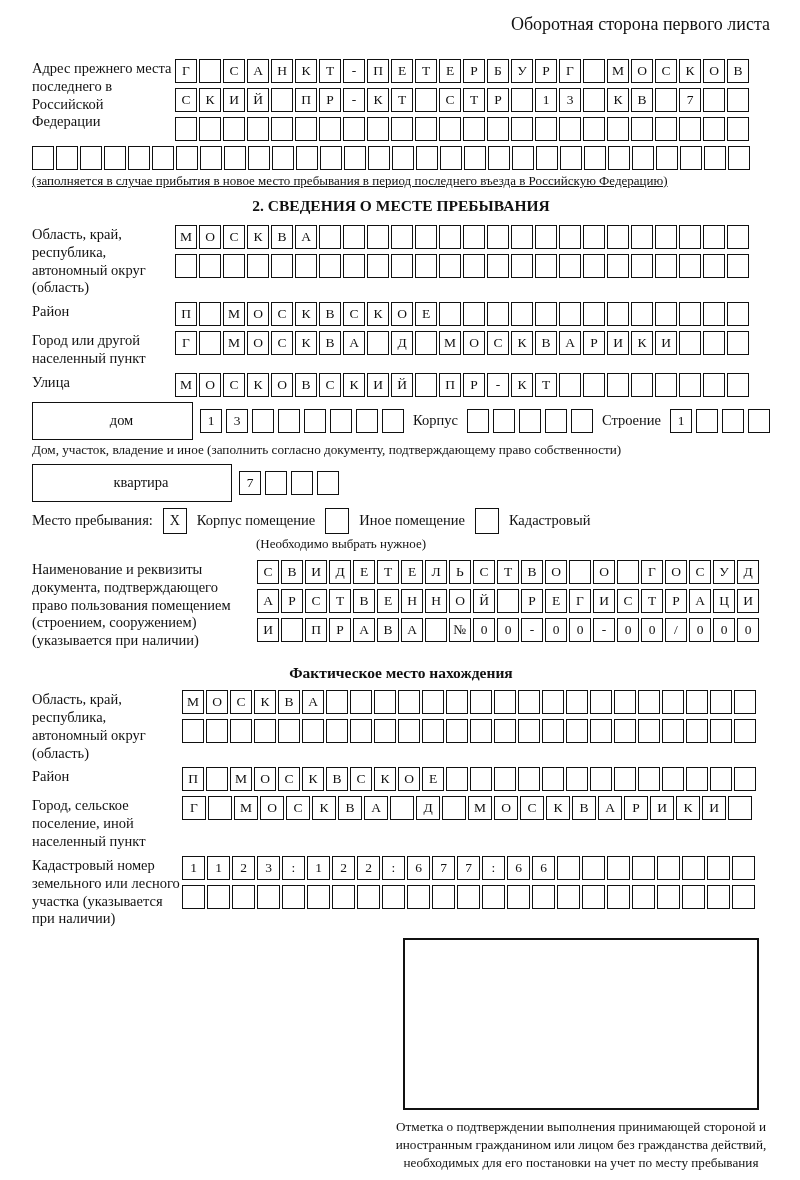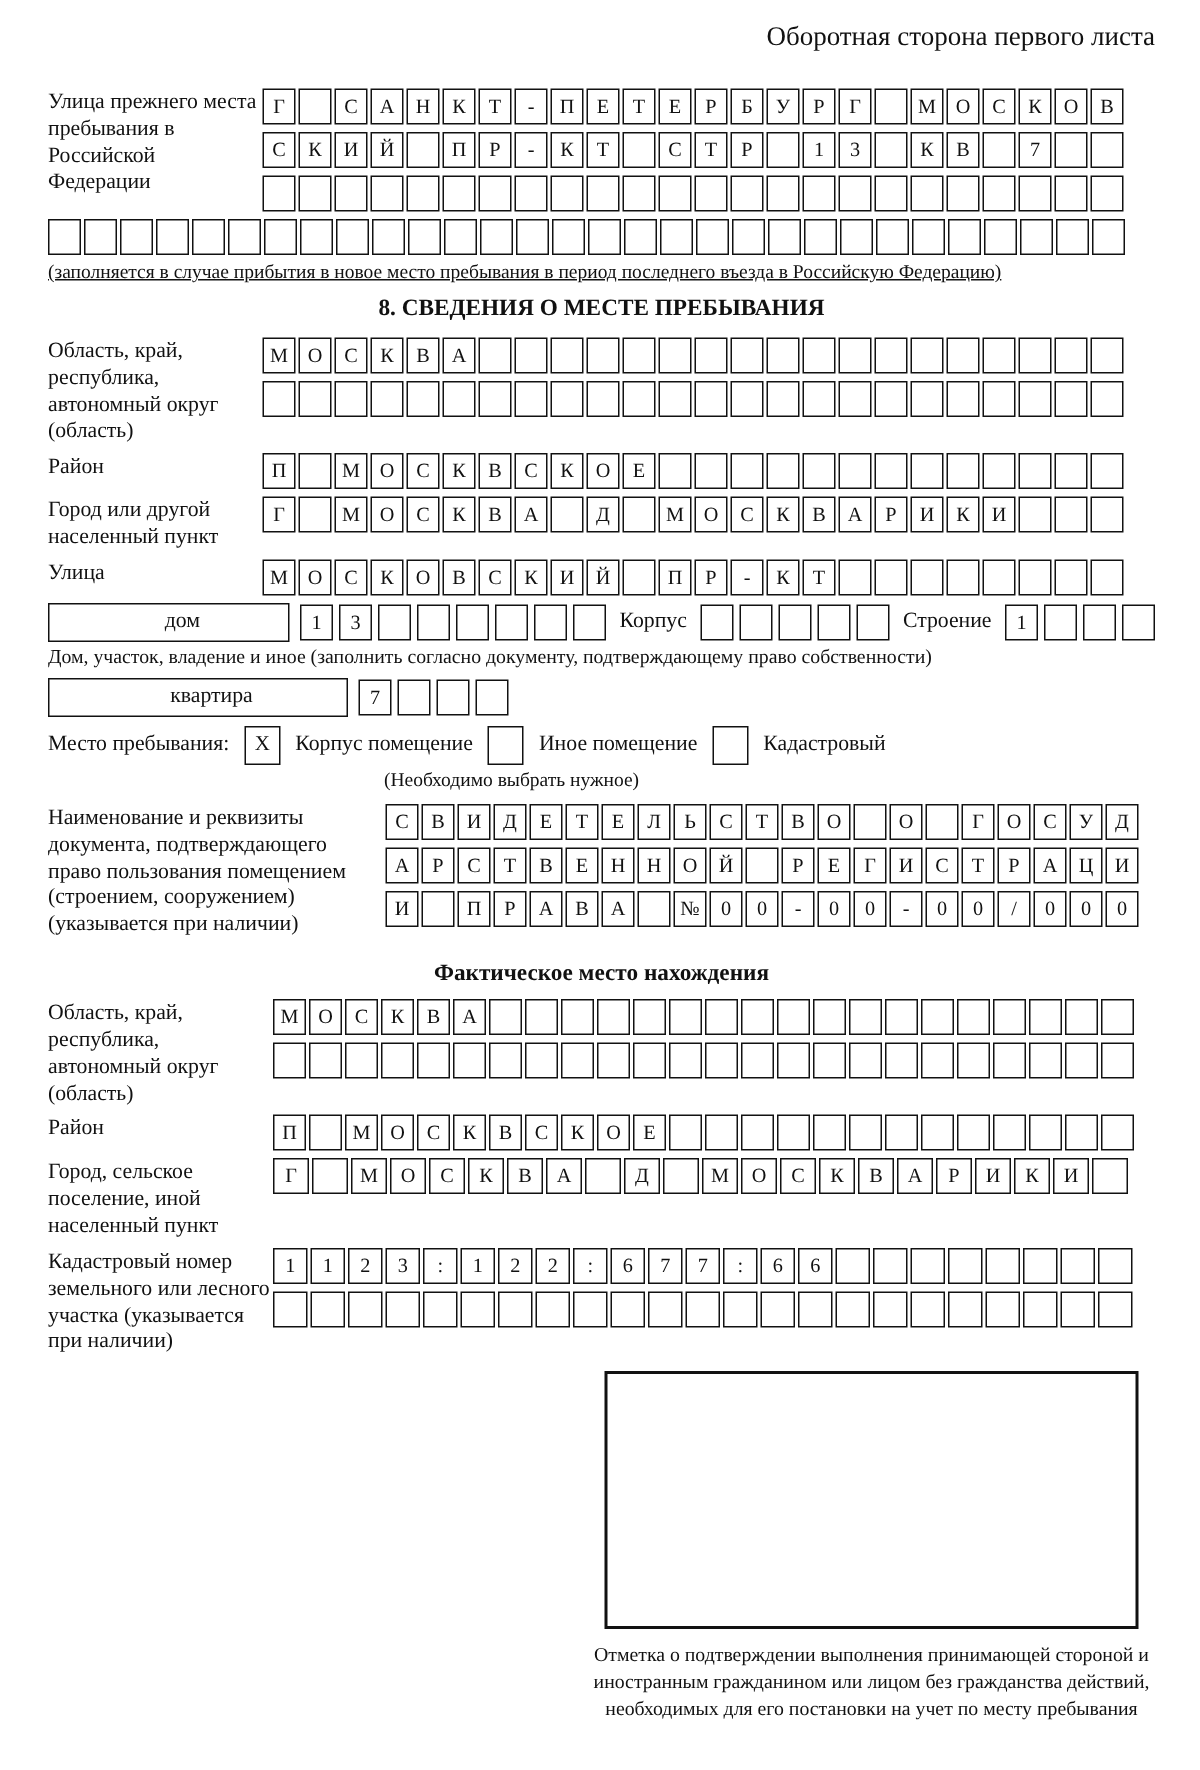--- a/index.html
+++ b/index.html
@@ -22,21 +22,21 @@
   .cells.w24 .cell{width:24px;}
   .cells.w23 .cell{width:23px;}
 
   .fullrow{margin:0 0 3px 0;}
   .note-c{text-align:left;font-size:13px;margin:2px 0 8px 0;text-decoration:underline;}
   .note-l{font-size:13.2px;margin:2px 0 6px 0;}
 
   .sec-h{text-align:center;font-weight:bold;font-size:15.5px;margin:4px 0 10px 0;}
 
   .house-row{display:flex;align-items:center;gap:7px;margin:4px 0 2px 0;}
-  .bigbox{box-sizing:border-box;border:1.6px solid #111;height:26px;display:flex;
+  .bigbox{box-sizing:border-box;border:1.6px solid #111;height:38px;display:flex;
           align-items:center;justify-content:center;font-size:14.5px;padding-left:18px;}
   .bigbox.house{width:166px;}
   .bigbox.apt{width:200px;}
   .inline-lbl{font-size:14.5px;white-space:nowrap;padding:0 2px;}
 
   .stay-row{display:flex;align-items:center;gap:10px;font-size:14.5px;margin:6px 0 2px 0;}
   .chk{flex:none;box-sizing:border-box;width:24px;height:26px;border:1.6px solid #111;
        display:flex;align-items:center;justify-content:center;font-size:14px;}
   .stay-note{text-align:center;font-size:13px;margin:0 120px 8px 0;}
 
@@ -51,21 +51,21 @@
   .stamp-note{font-size:13.2px;line-height:1.35;}
 </style>
 </head>
 <body>
 
 <div class="sheet">
 
   <div class="hdr-note">Оборотная сторона первого листа</div>
 
   <div class="frow">
-    <div class="lbl">Улица прежнего места пребывания в Российской Федерации</div>
+    <div class="lbl">Адрес прежнего места последнего в Российской Федерации</div>
     <div class="cellcol">
       <div class="cells">
           <span class="cell">Г</span>
           <span class="cell"></span>
           <span class="cell">С</span>
           <span class="cell">А</span>
           <span class="cell">Н</span>
           <span class="cell">К</span>
           <span class="cell">Т</span>
           <span class="cell">-</span>
@@ -167,21 +167,21 @@
       <span class="cell"></span>
       <span class="cell"></span>
       <span class="cell"></span>
       <span class="cell"></span>
       <span class="cell"></span>
       <span class="cell"></span>
       <span class="cell"></span>
     </div>
   <div class="note-c">(заполняется в случае прибытия в новое место пребывания в период последнего въезда в Российскую Федерацию)</div>
 
-  <div class="sec-h">8. СВЕДЕНИЯ О МЕСТЕ ПРЕБЫВАНИЯ</div>
+  <div class="sec-h">2. СВЕДЕНИЯ О МЕСТЕ ПРЕБЫВАНИЯ</div>
 
   <div class="frow">
     <div class="lbl">Область, край, республика, автономный округ (область)</div>
     <div class="cellcol">
       <div class="cells">
           <span class="cell">М</span>
           <span class="cell">О</span>
           <span class="cell">С</span>
           <span class="cell">К</span>
           <span class="cell">В</span>

